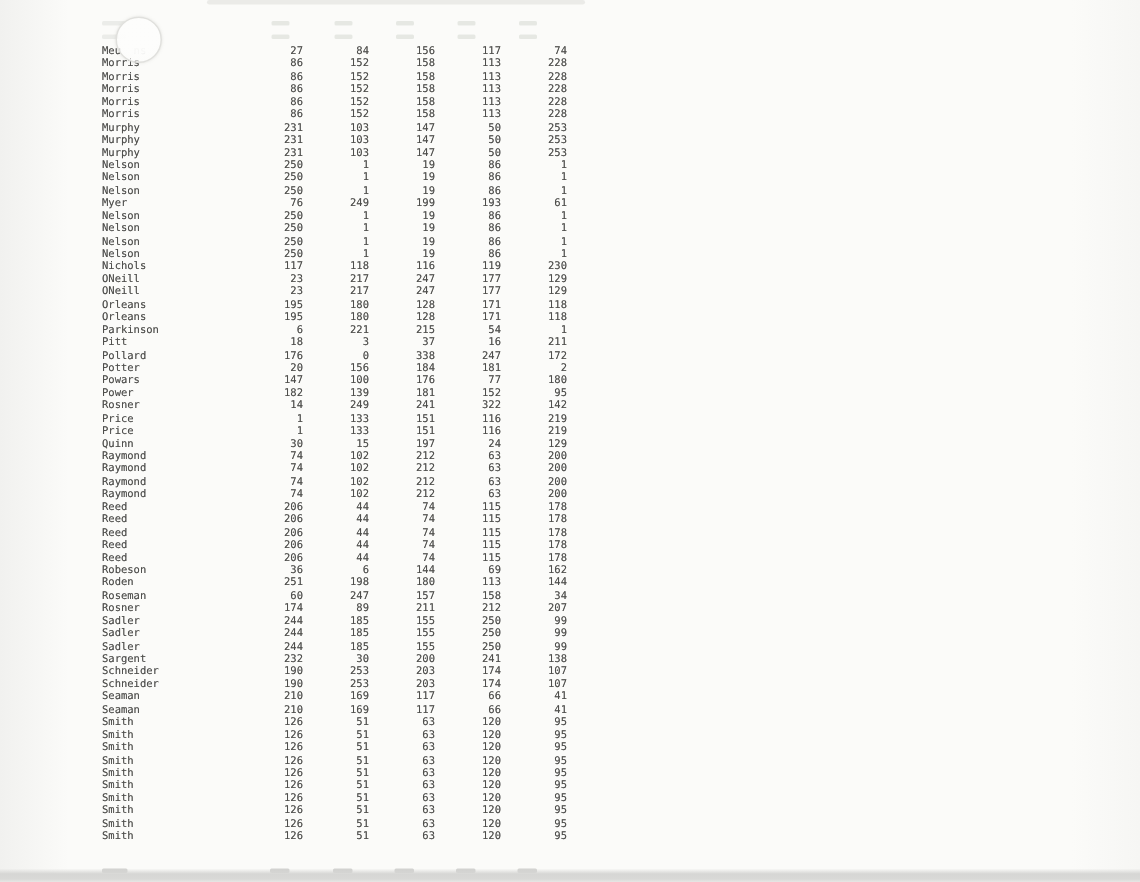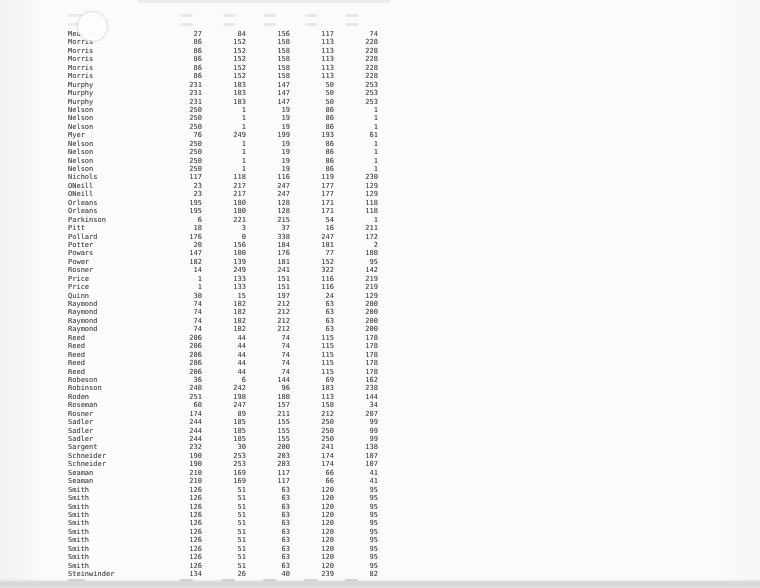--- a/index.html
+++ b/index.html
@@ -421,28 +421,20 @@
       </div>
       <div class="row">
         <span class="name">Robeson</span>
         <span class="num">36</span>
         <span class="num">6</span>
         <span class="num">144</span>
         <span class="num">69</span>
         <span class="num">162</span>
       </div>
       <div class="row">
-        <span class="name">Robinson</span>
-        <span class="num">240</span>
-        <span class="num">242</span>
-        <span class="num">96</span>
-        <span class="num">183</span>
-        <span class="num">238</span>
-      </div>
-      <div class="row">
         <span class="name">Roden</span>
         <span class="num">251</span>
         <span class="num">198</span>
         <span class="num">180</span>
         <span class="num">113</span>
         <span class="num">144</span>
       </div>
       <div class="row">
         <span class="name">Roseman</span>
         <span class="num">60</span>
@@ -595,28 +587,20 @@
         <span class="num">120</span>
         <span class="num">95</span>
       </div>
       <div class="row">
         <span class="name">Smith</span>
         <span class="num">126</span>
         <span class="num">51</span>
         <span class="num">63</span>
         <span class="num">120</span>
         <span class="num">95</span>
-      </div>
-      <div class="row">
-        <span class="name">Steinwinder</span>
-        <span class="num">134</span>
-        <span class="num">26</span>
-        <span class="num">40</span>
-        <span class="num">239</span>
-        <span class="num">82</span>
       </div>
     </div>
 
   <div class="partial-row">
     <span class="pname">
         <i></i>
       </span>
     <span>
         <i></i>
       </span>

